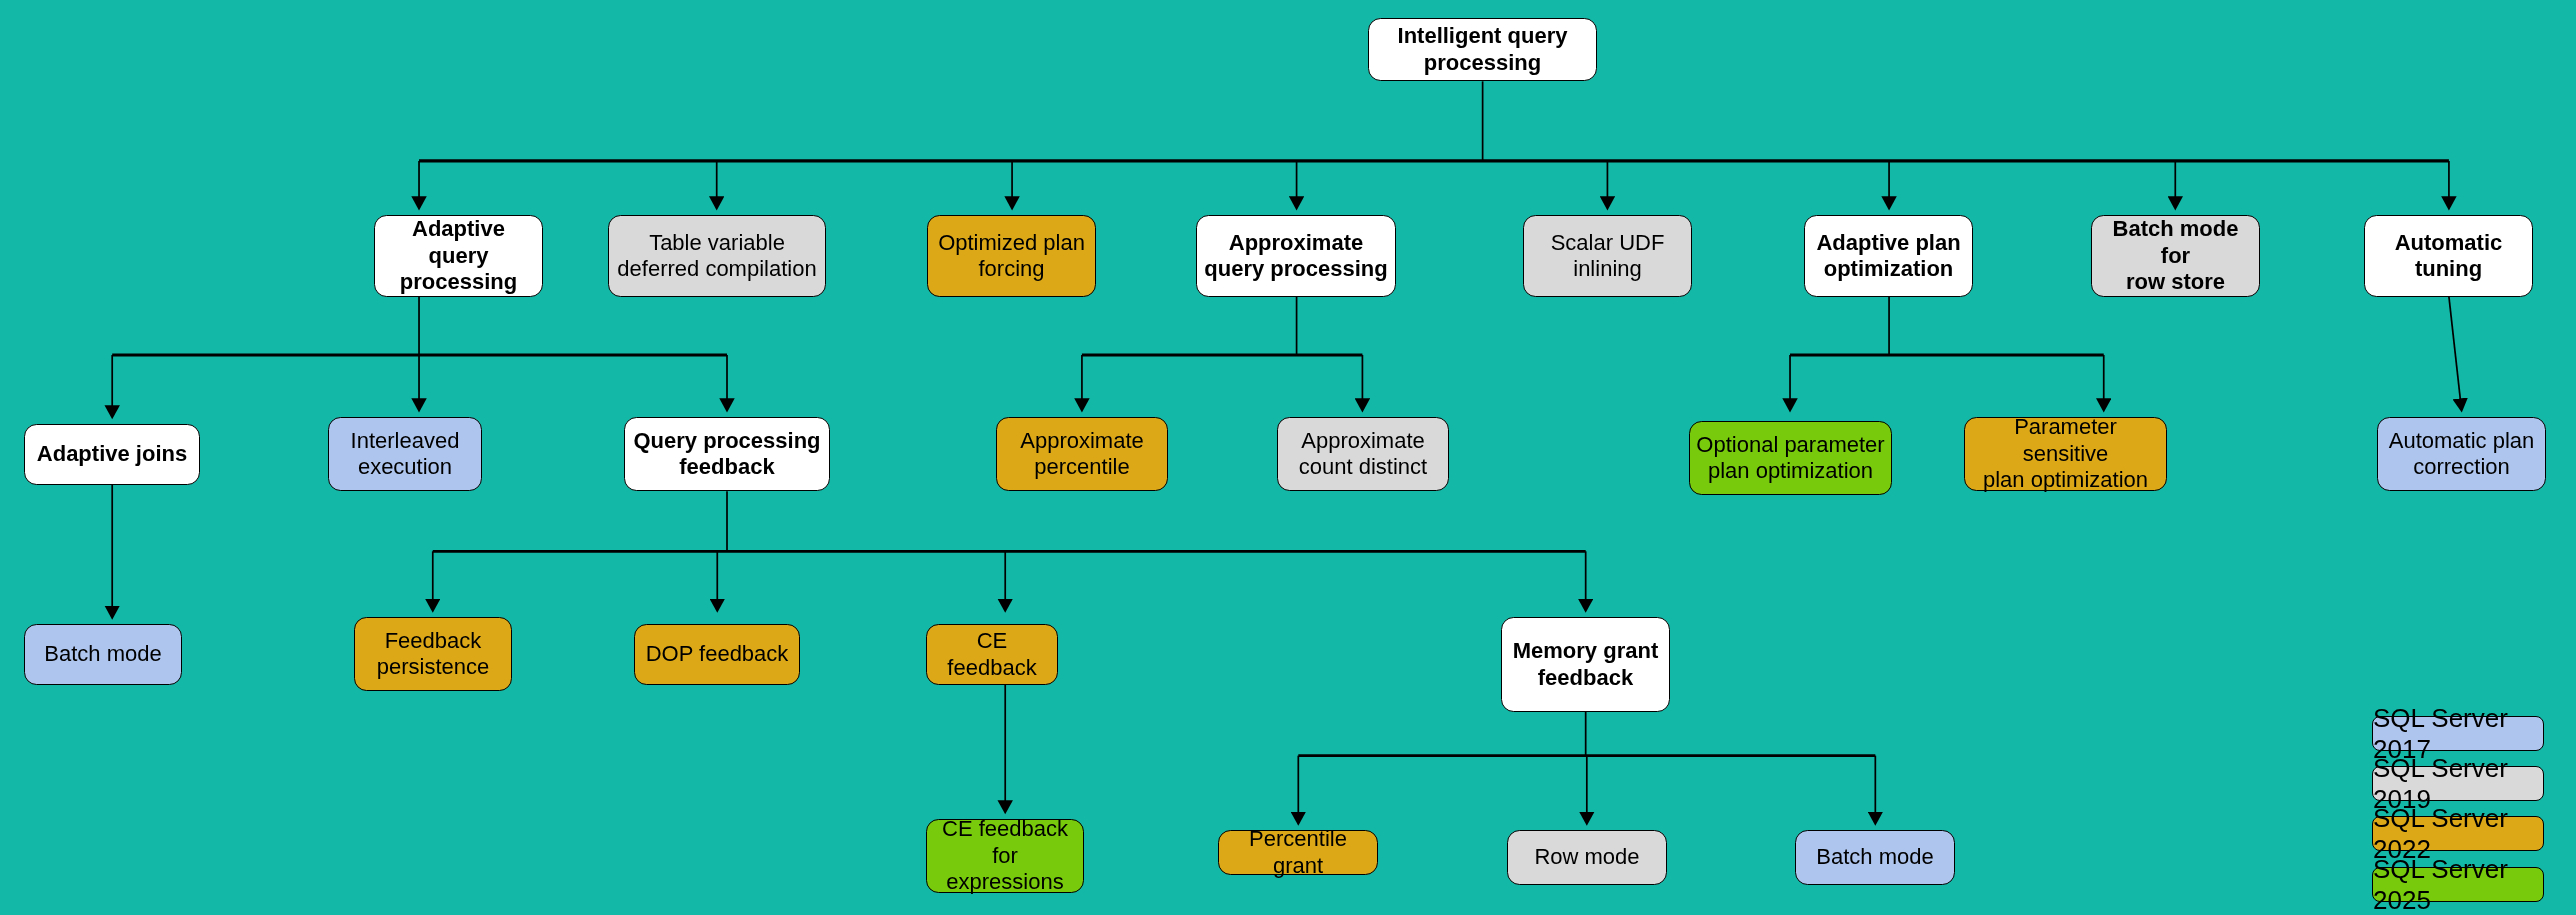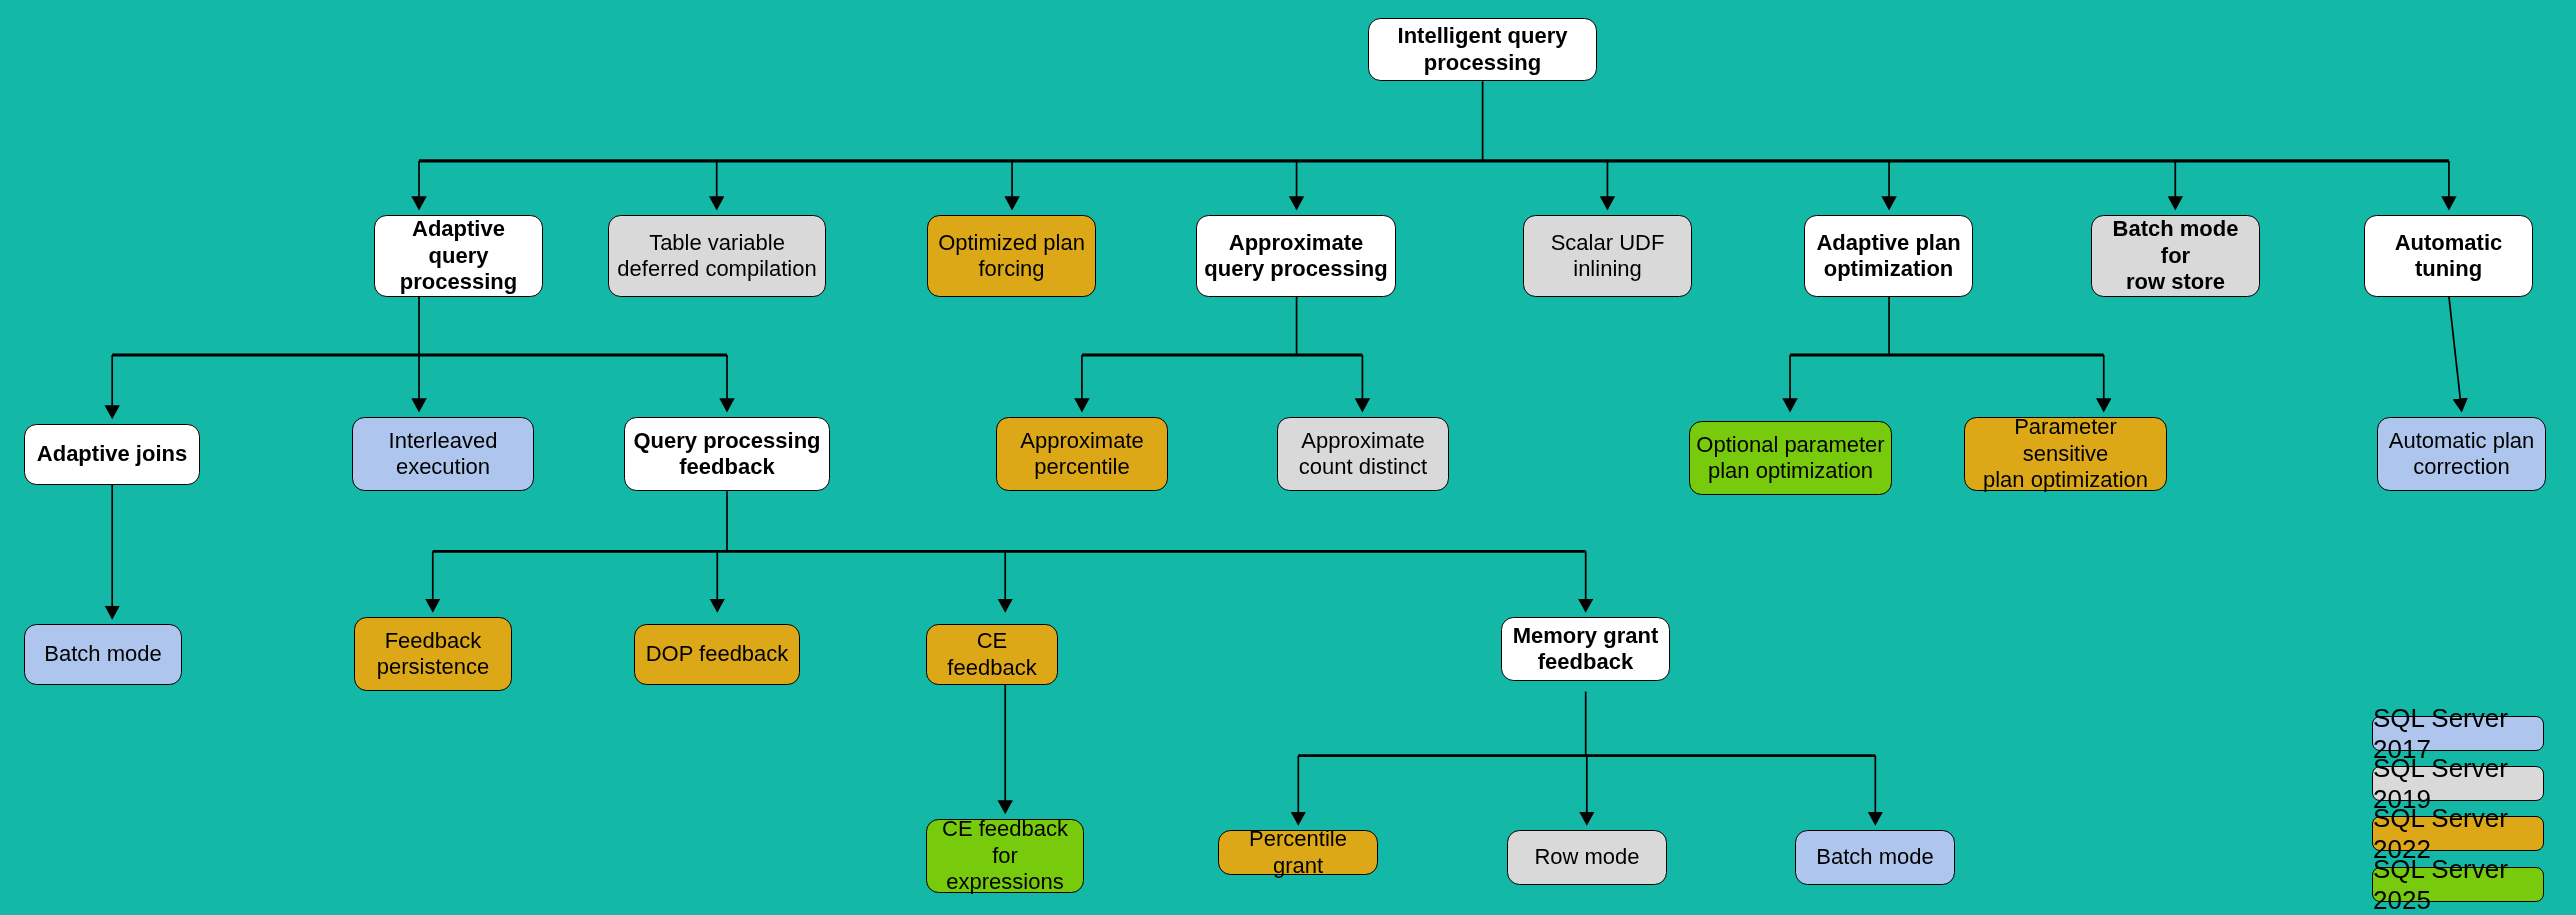--- a/index.html
+++ b/index.html
@@ -101,40 +101,40 @@
 query processing</div>
       <div class="node" style="left: 1523px; top: 215px; width: 169px; height: 82px; background: rgb(217, 217, 217);">Scalar UDF
 inlining</div>
       <div class="node bold" style="left: 1804px; top: 215px; width: 169px; height: 82px; background: rgb(255, 255, 255);">Adaptive plan
 optimization</div>
       <div class="node" style="left: 2091px; top: 215px; width: 169px; height: 82px; background: rgb(217, 217, 217); font-weight: bold;">Batch mode for
 row store</div>
       <div class="node bold" style="left: 2364px; top: 215px; width: 169px; height: 82px; background: rgb(255, 255, 255);">Automatic
 tuning</div>
       <div class="node bold" style="left: 24px; top: 424px; width: 176px; height: 61px; background: rgb(255, 255, 255);">Adaptive joins</div>
-      <div class="node" style="left: 352px; top: 417px; width: 182px; height: 74px; background: rgb(174, 197, 237);">Interleaved
+      <div class="node" style="left: 328px; top: 417px; width: 154px; height: 74px; background: rgb(174, 197, 237);">Interleaved
 execution</div>
       <div class="node bold" style="left: 624px; top: 417px; width: 206px; height: 74px; background: rgb(255, 255, 255);">Query processing
 feedback</div>
       <div class="node" style="left: 996px; top: 417px; width: 172px; height: 74px; background: rgb(221, 168, 24);">Approximate
 percentile</div>
       <div class="node" style="left: 1277px; top: 417px; width: 172px; height: 74px; background: rgb(217, 217, 217);">Approximate
 count distinct</div>
       <div class="node" style="left: 1689px; top: 421px; width: 203px; height: 74px; background: rgb(119, 203, 12);">Optional parameter
 plan optimization</div>
       <div class="node" style="left: 1964px; top: 417px; width: 203px; height: 74px; background: rgb(221, 168, 24);">Parameter sensitive
 plan optimization</div>
       <div class="node" style="left: 2377px; top: 417px; width: 169px; height: 74px; background: rgb(174, 197, 237);">Automatic plan
 correction</div>
       <div class="node" style="left: 24px; top: 624px; width: 158px; height: 61px; background: rgb(174, 197, 237);">Batch mode</div>
       <div class="node" style="left: 354px; top: 617px; width: 158px; height: 74px; background: rgb(221, 168, 24);">Feedback
 persistence</div>
       <div class="node" style="left: 634px; top: 624px; width: 166px; height: 61px; background: rgb(221, 168, 24);">DOP feedback</div>
       <div class="node" style="left: 926px; top: 624px; width: 132px; height: 61px; background: rgb(221, 168, 24);">CE feedback</div>
-      <div class="node bold" style="left: 1501px; top: 617px; width: 169px; height: 64px; background: rgb(255, 255, 255);">Memory grant
+      <div class="node bold" style="left: 1501px; top: 617px; width: 169px; height: 95px; background: rgb(255, 255, 255);">Memory grant
 feedback</div>
       <div class="node" style="left: 926px; top: 819px; width: 158px; height: 74px; background: rgb(119, 203, 12);">CE feedback for
 expressions</div>
       <div class="node" style="left: 1218px; top: 830px; width: 160px; height: 45px; background: rgb(221, 168, 24);">Percentile grant</div>
       <div class="node" style="left: 1507px; top: 830px; width: 160px; height: 55px; background: rgb(217, 217, 217);">Row mode</div>
       <div class="node" style="left: 1795px; top: 830px; width: 160px; height: 55px; background: rgb(174, 197, 237);">Batch mode</div>
     </div>
   <div id="legend-layer">
       <div class="legend-item" style="left: 2372px; top: 716px; width: 172px; height: 35px; background: rgb(174, 197, 237);">SQL Server 2017</div>
       <div class="legend-item" style="left: 2372px; top: 766px; width: 172px; height: 35px; background: rgb(217, 217, 217);">SQL Server 2019</div>

